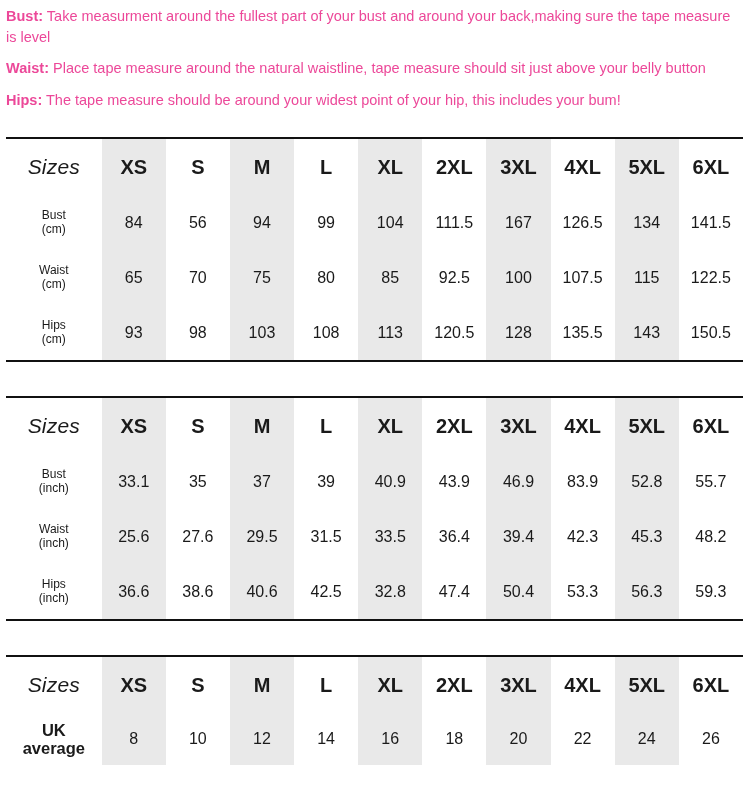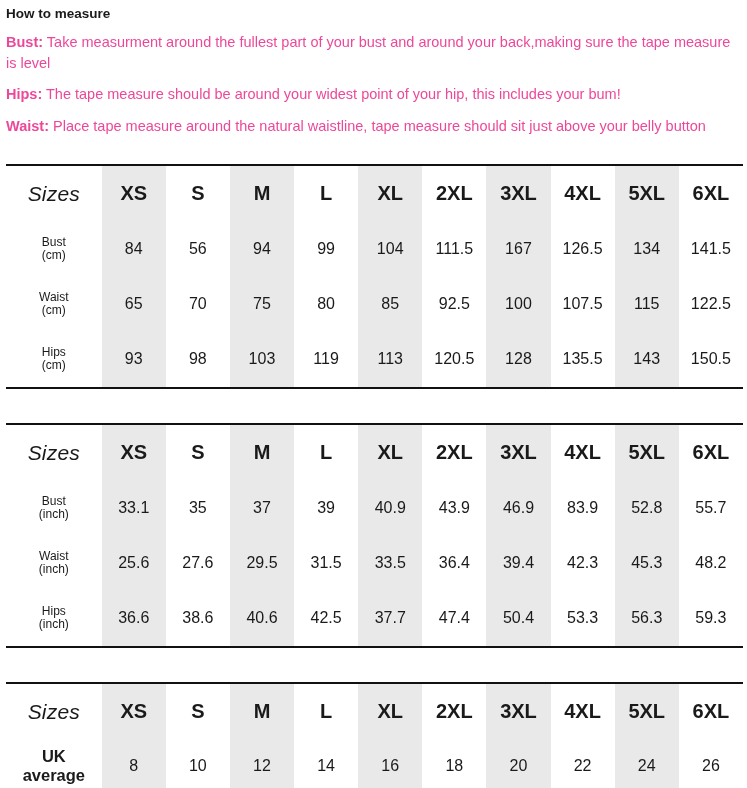--- a/index.html
+++ b/index.html
@@ -97,27 +97,26 @@
     font-weight: bold;
     line-height: 1.12;
   }
 </style>
 </head>
 <body>
 
 <div class="page">
 
   <div class="howto">
-    <div class="howto-title">How to measure</div>
 
     <p class="measure-line"><span class="lbl">Bust:</span><span> Take measurment around the fullest part of your bust and around your back,making sure the tape measure is level</span></p>
 
+    <p class="measure-line"><span class="lbl">Waist:</span><span> Place tape measure around the natural waistline, tape measure should sit just above your belly button</span></p>
+
     <p class="measure-line"><span class="lbl">Hips:</span><span> The tape measure should be around your widest point of your hip, this includes your bum!</span></p>
-
-    <p class="measure-line"><span class="lbl">Waist:</span><span> Place tape measure around the natural waistline, tape measure should sit just above your belly button</span></p>
   </div>
 
   <div class="tbl-wrap first">
     <table class="size-table">
       <colgroup>
         <col class="col-label">
           <col class="col-v">
           <col class="col-v">
           <col class="col-v">
           <col class="col-v">
@@ -166,21 +165,21 @@
           <td class="shade">100</td>
           <td>107.5</td>
           <td class="shade">115</td>
           <td>122.5</td>
         </tr>
         <tr class="body-row">
           <td class="rowlabel"><span>Hips</span><br><span>(cm)</span></td>
           <td class="shade">93</td>
           <td>98</td>
           <td class="shade">103</td>
-          <td>119</td>
+          <td>108</td>
           <td class="shade">113</td>
           <td>120.5</td>
           <td class="shade">128</td>
           <td>135.5</td>
           <td class="shade">143</td>
           <td>150.5</td>
         </tr>
       </tbody>
     </table>
   </div>
@@ -239,21 +238,21 @@
           <td>42.3</td>
           <td class="shade">45.3</td>
           <td>48.2</td>
         </tr>
         <tr class="body-row">
           <td class="rowlabel"><span>Hips</span><br><span>(inch)</span></td>
           <td class="shade">36.6</td>
           <td>38.6</td>
           <td class="shade">40.6</td>
           <td>42.5</td>
-          <td class="shade">37.7</td>
+          <td class="shade">32.8</td>
           <td>47.4</td>
           <td class="shade">50.4</td>
           <td>53.3</td>
           <td class="shade">56.3</td>
           <td>59.3</td>
         </tr>
       </tbody>
     </table>
   </div>
 

